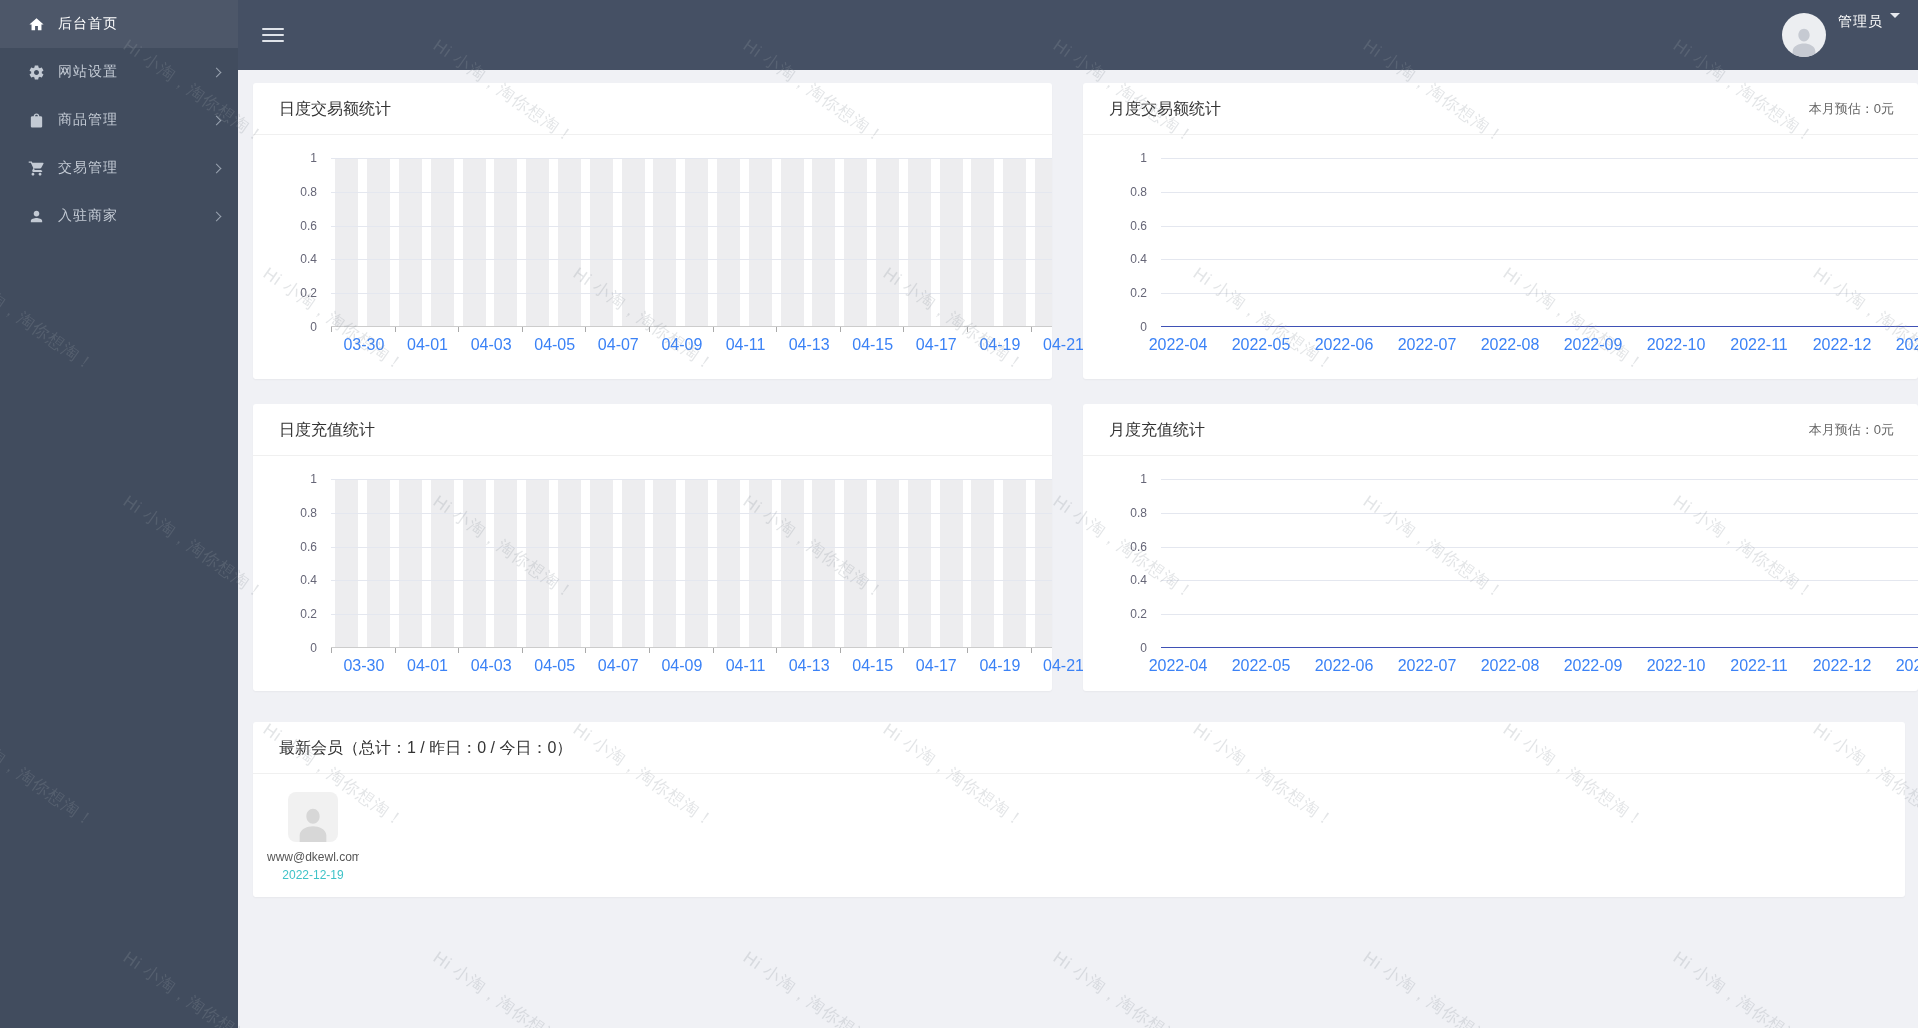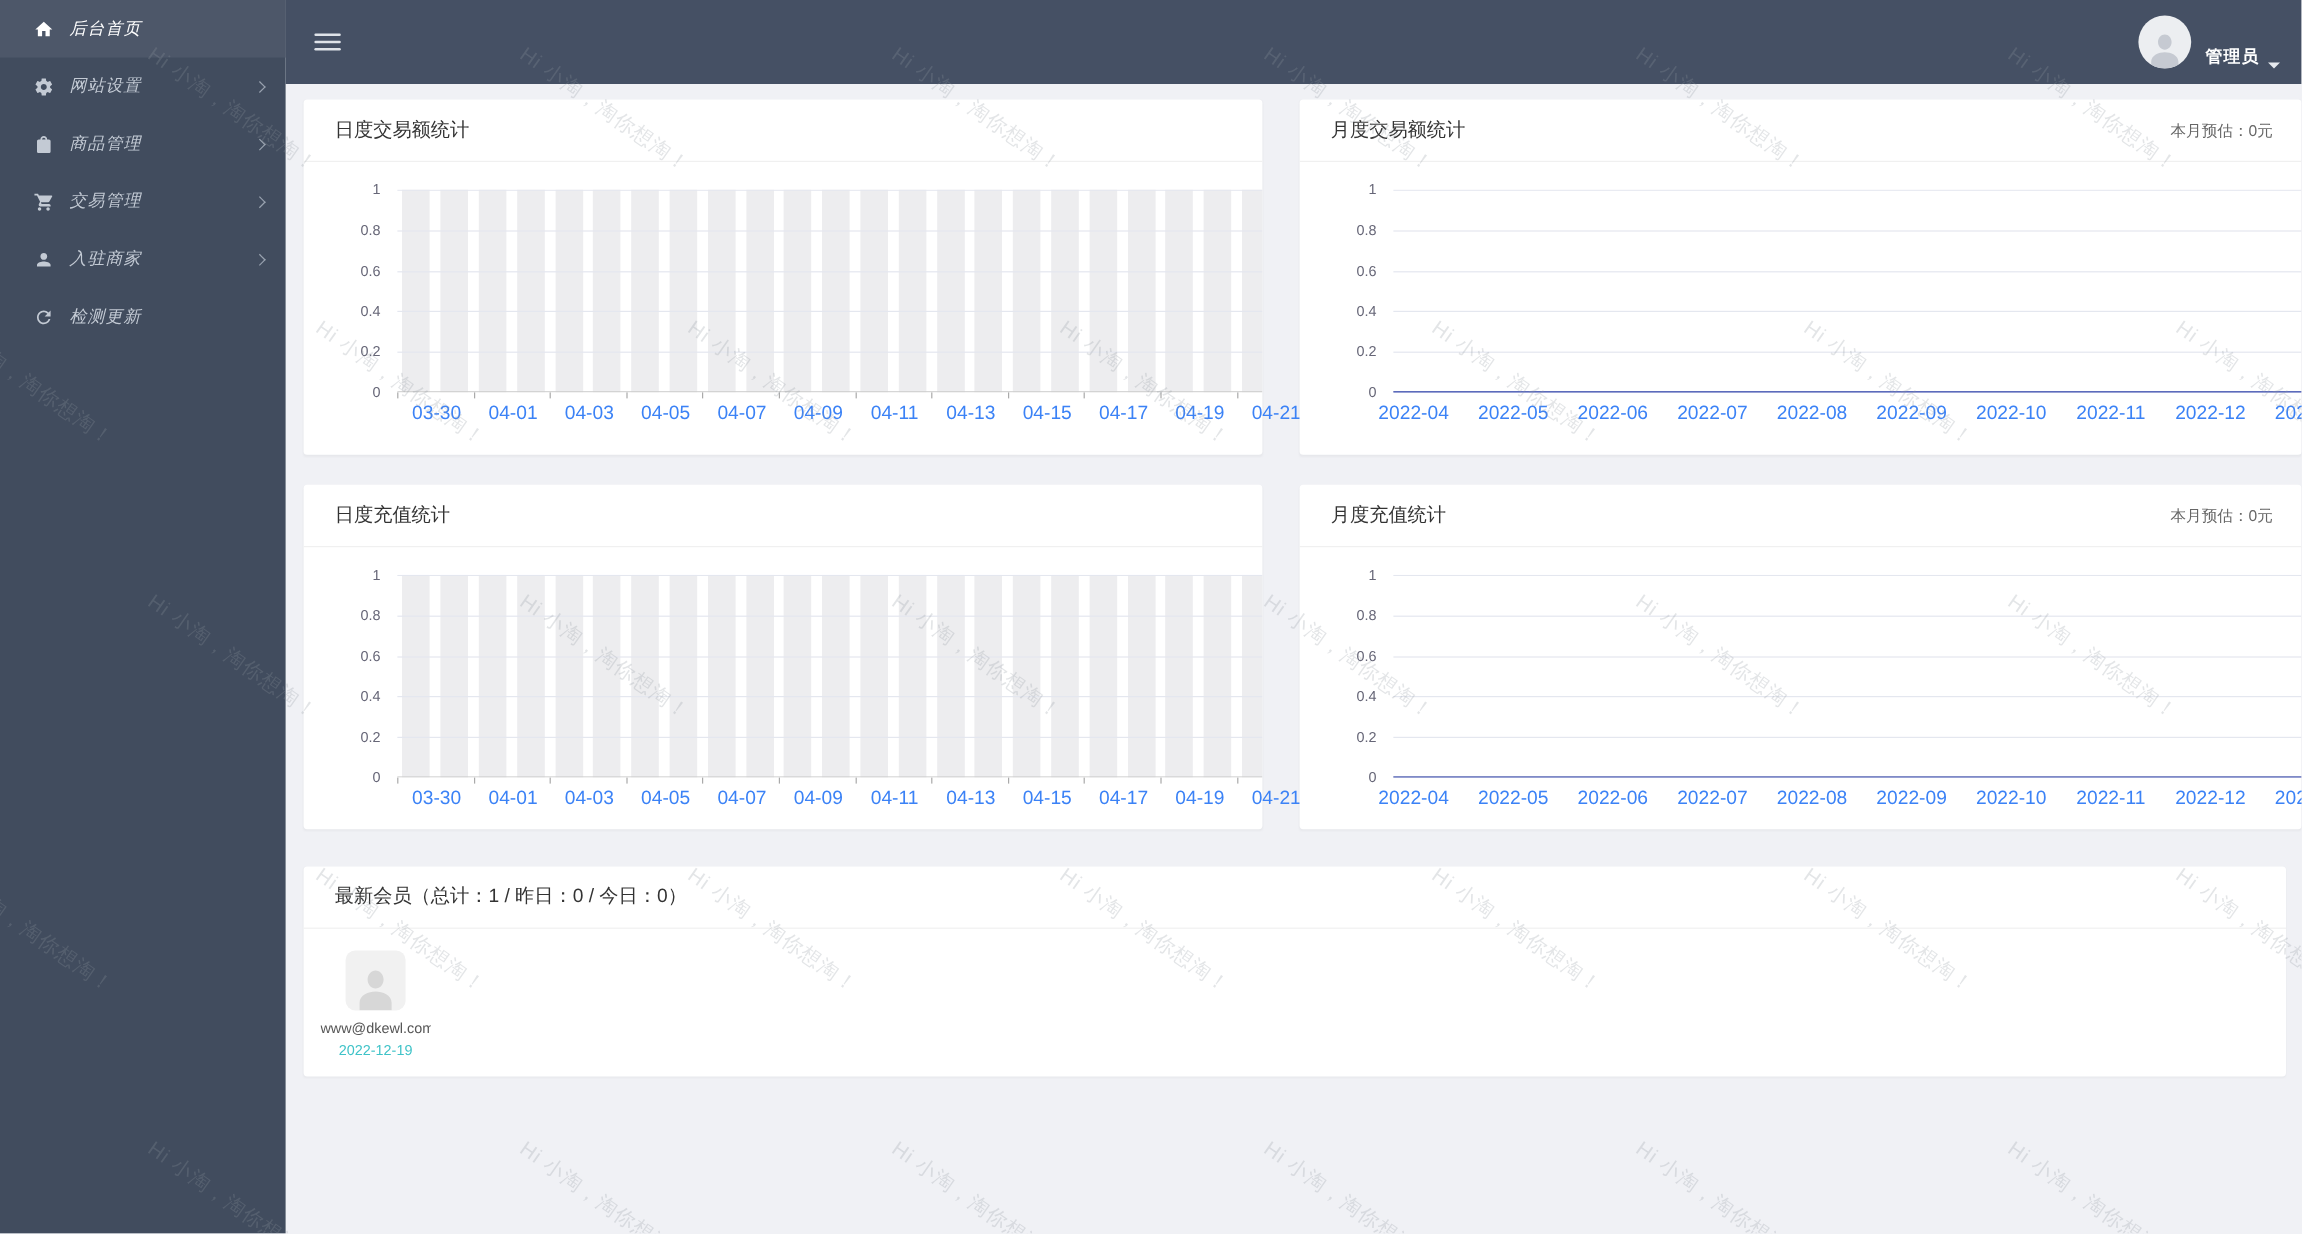--- a/index.html
+++ b/index.html
@@ -5,34 +5,34 @@
   * { margin:0; padding:0; box-sizing:border-box; }
   html,body { width:1918px; height:1028px; overflow:hidden; }
   body { font-family:"Liberation Sans","DejaVu Sans",sans-serif; background:#f0f1f5; position:relative; }
 
   
   .sidebar { position:absolute; left:0; top:0; bottom:0; width:238px; background:#414c5e; z-index:2; }
   .logo-box { height:70px; background:#fff; display:flex; align-items:center; padding-left:26px; }
   .logo-mark { width:44px; height:44px; margin-right:10px; }
   .brand-name { font-size:27px; font-weight:bold; color:#1c1c1c; letter-spacing:2px; line-height:1; }
   .brand-domain { font-size:9px; color:#9a9a9a; letter-spacing:4px; margin-top:4px; }
-  .nav { padding-top:0;font-style:italic; }
+  .nav { padding-top:0; }
   .nav-item { height:48px; display:flex; align-items:center; padding:0 18px 0 28px; color:#c3cad4; cursor:pointer; position:relative; }
   .nav-item.active { background:#4d5769; color:#fff; }
   .nav-item .nicon { width:17px; height:17px; flex:0 0 17px; display:flex; align-items:center; justify-content:center; }
   .nav-item .nicon svg { width:17px; height:17px; fill:currentColor; }
   .nav-item .nlabel { font-size:14px; margin-left:13px; letter-spacing:1px; }
   .nav-item .chev { margin-left:auto; width:7px; height:7px; border-right:1.6px solid #9aa3b0; border-top:1.6px solid #9aa3b0; transform:rotate(45deg); }
   .new-badge { width:18px; height:12px; background:#c3cad4; border-radius:2px; color:#414c5e; font-size:7px; font-weight:bold; display:flex; align-items:center; justify-content:center; letter-spacing:0; }
 
   
   .topbar { position:absolute; left:238px; right:0; top:0; height:70px; background:#455064; z-index:2; display:flex; align-items:center; }
   .menu-btn { margin-left:24px; width:22px; cursor:pointer; }
   .menu-btn i { display:block; height:2px; background:#dfe3e9; margin:4px 0; border-radius:1px; }
-  .user-area { margin-left:auto; margin-right:18px; display:flex; align-items:flex-end; cursor:pointer;font-weight:bold; }
+  .user-area { margin-left:auto; margin-right:18px; display:flex; align-items:flex-start; cursor:pointer; }
   .avatar-circle { width:44px; height:44px; border-radius:50%; background:#eceef1; overflow:hidden; display:flex; align-items:flex-end; justify-content:center; }
   .avatar-circle svg { width:34px; height:34px; fill:#c6cad2; }
   .user-name { color:#fff; font-size:14px; margin:0 7px 0 12px; letter-spacing:1px; }
   .caret-down { width:0; height:0; border-left:5px solid transparent; border-right:5px solid transparent; border-top:5px solid #e6e9ee; }
 
   
   .main { position:absolute; left:238px; top:70px; right:0; bottom:0; overflow:hidden; padding:13px 0 0 15px; }
   .row { display:flex; gap:31px; }
   .row + .row { margin-top:25px; }
   .card { background:#fff; border-radius:3px; box-shadow:0 1px 2px rgba(0,0,0,.04); position:relative; }
@@ -106,28 +106,20 @@
       <span class="chev"></span>
     </div>
     <div class="nav-item">
       <span class="nicon">
         <svg viewBox="0 0 24 24">
             <path d="M12 12c2.21 0 4-1.79 4-4s-1.79-4-4-4-4 1.79-4 4 1.79 4 4 4zm0 2c-2.67 0-8 1.34-8 4v2h16v-2c0-2.66-5.33-4-8-4z"></path>
           </svg>
       </span>
       <span class="nlabel">入驻商家</span>
       <span class="chev"></span>
-    </div>
-    <div class="nav-item">
-      <span class="nicon">
-        <svg viewBox="0 0 24 24">
-            <path d="M17.65 6.35A7.95 7.95 0 0 0 12 4c-4.42 0-8 3.58-8 8s3.58 8 8 8c3.73 0 6.84-2.55 7.73-6h-2.08A5.99 5.99 0 0 1 12 18c-3.31 0-6-2.69-6-6s2.69-6 6-6c1.66 0 3.14.69 4.22 1.78L13 11h7V4l-2.35 2.35z"></path>
-          </svg>
-      </span>
-      <span class="nlabel">检测更新</span>
     </div>
   </nav>
 </aside>
 
 <header class="topbar">
   <div class="menu-btn">
       <i></i>
       <i></i>
       <i></i>
     </div>

